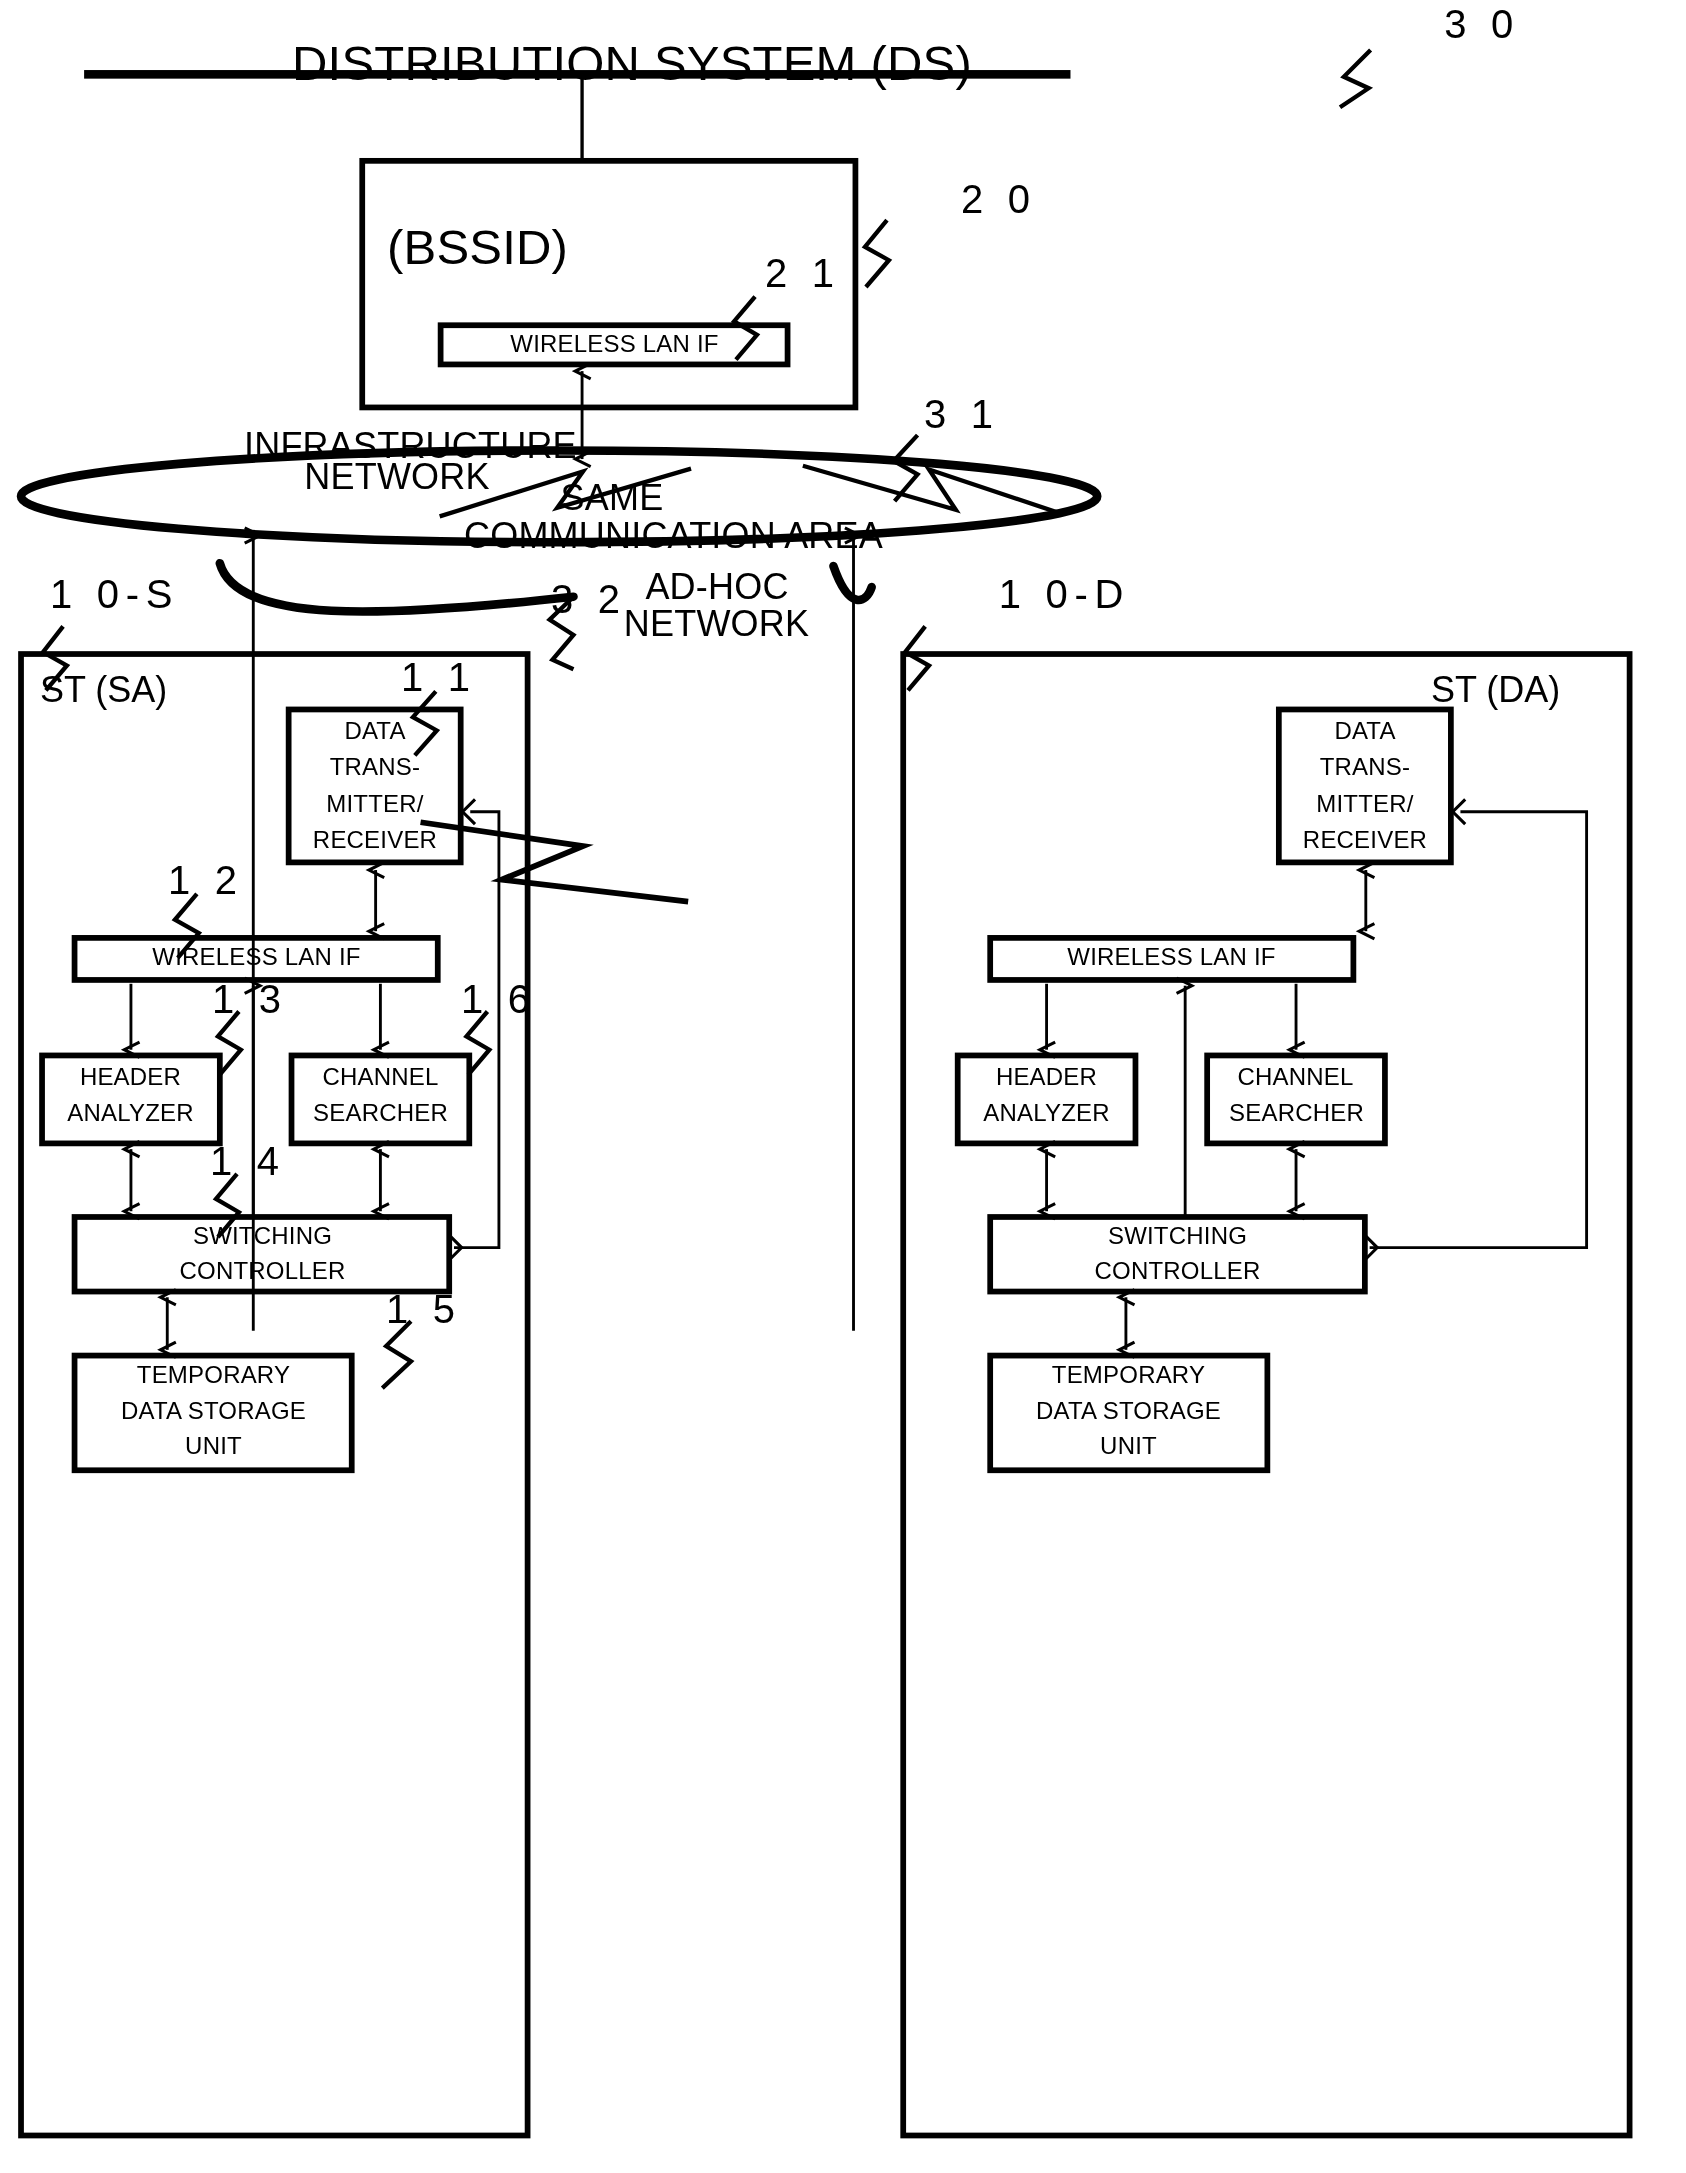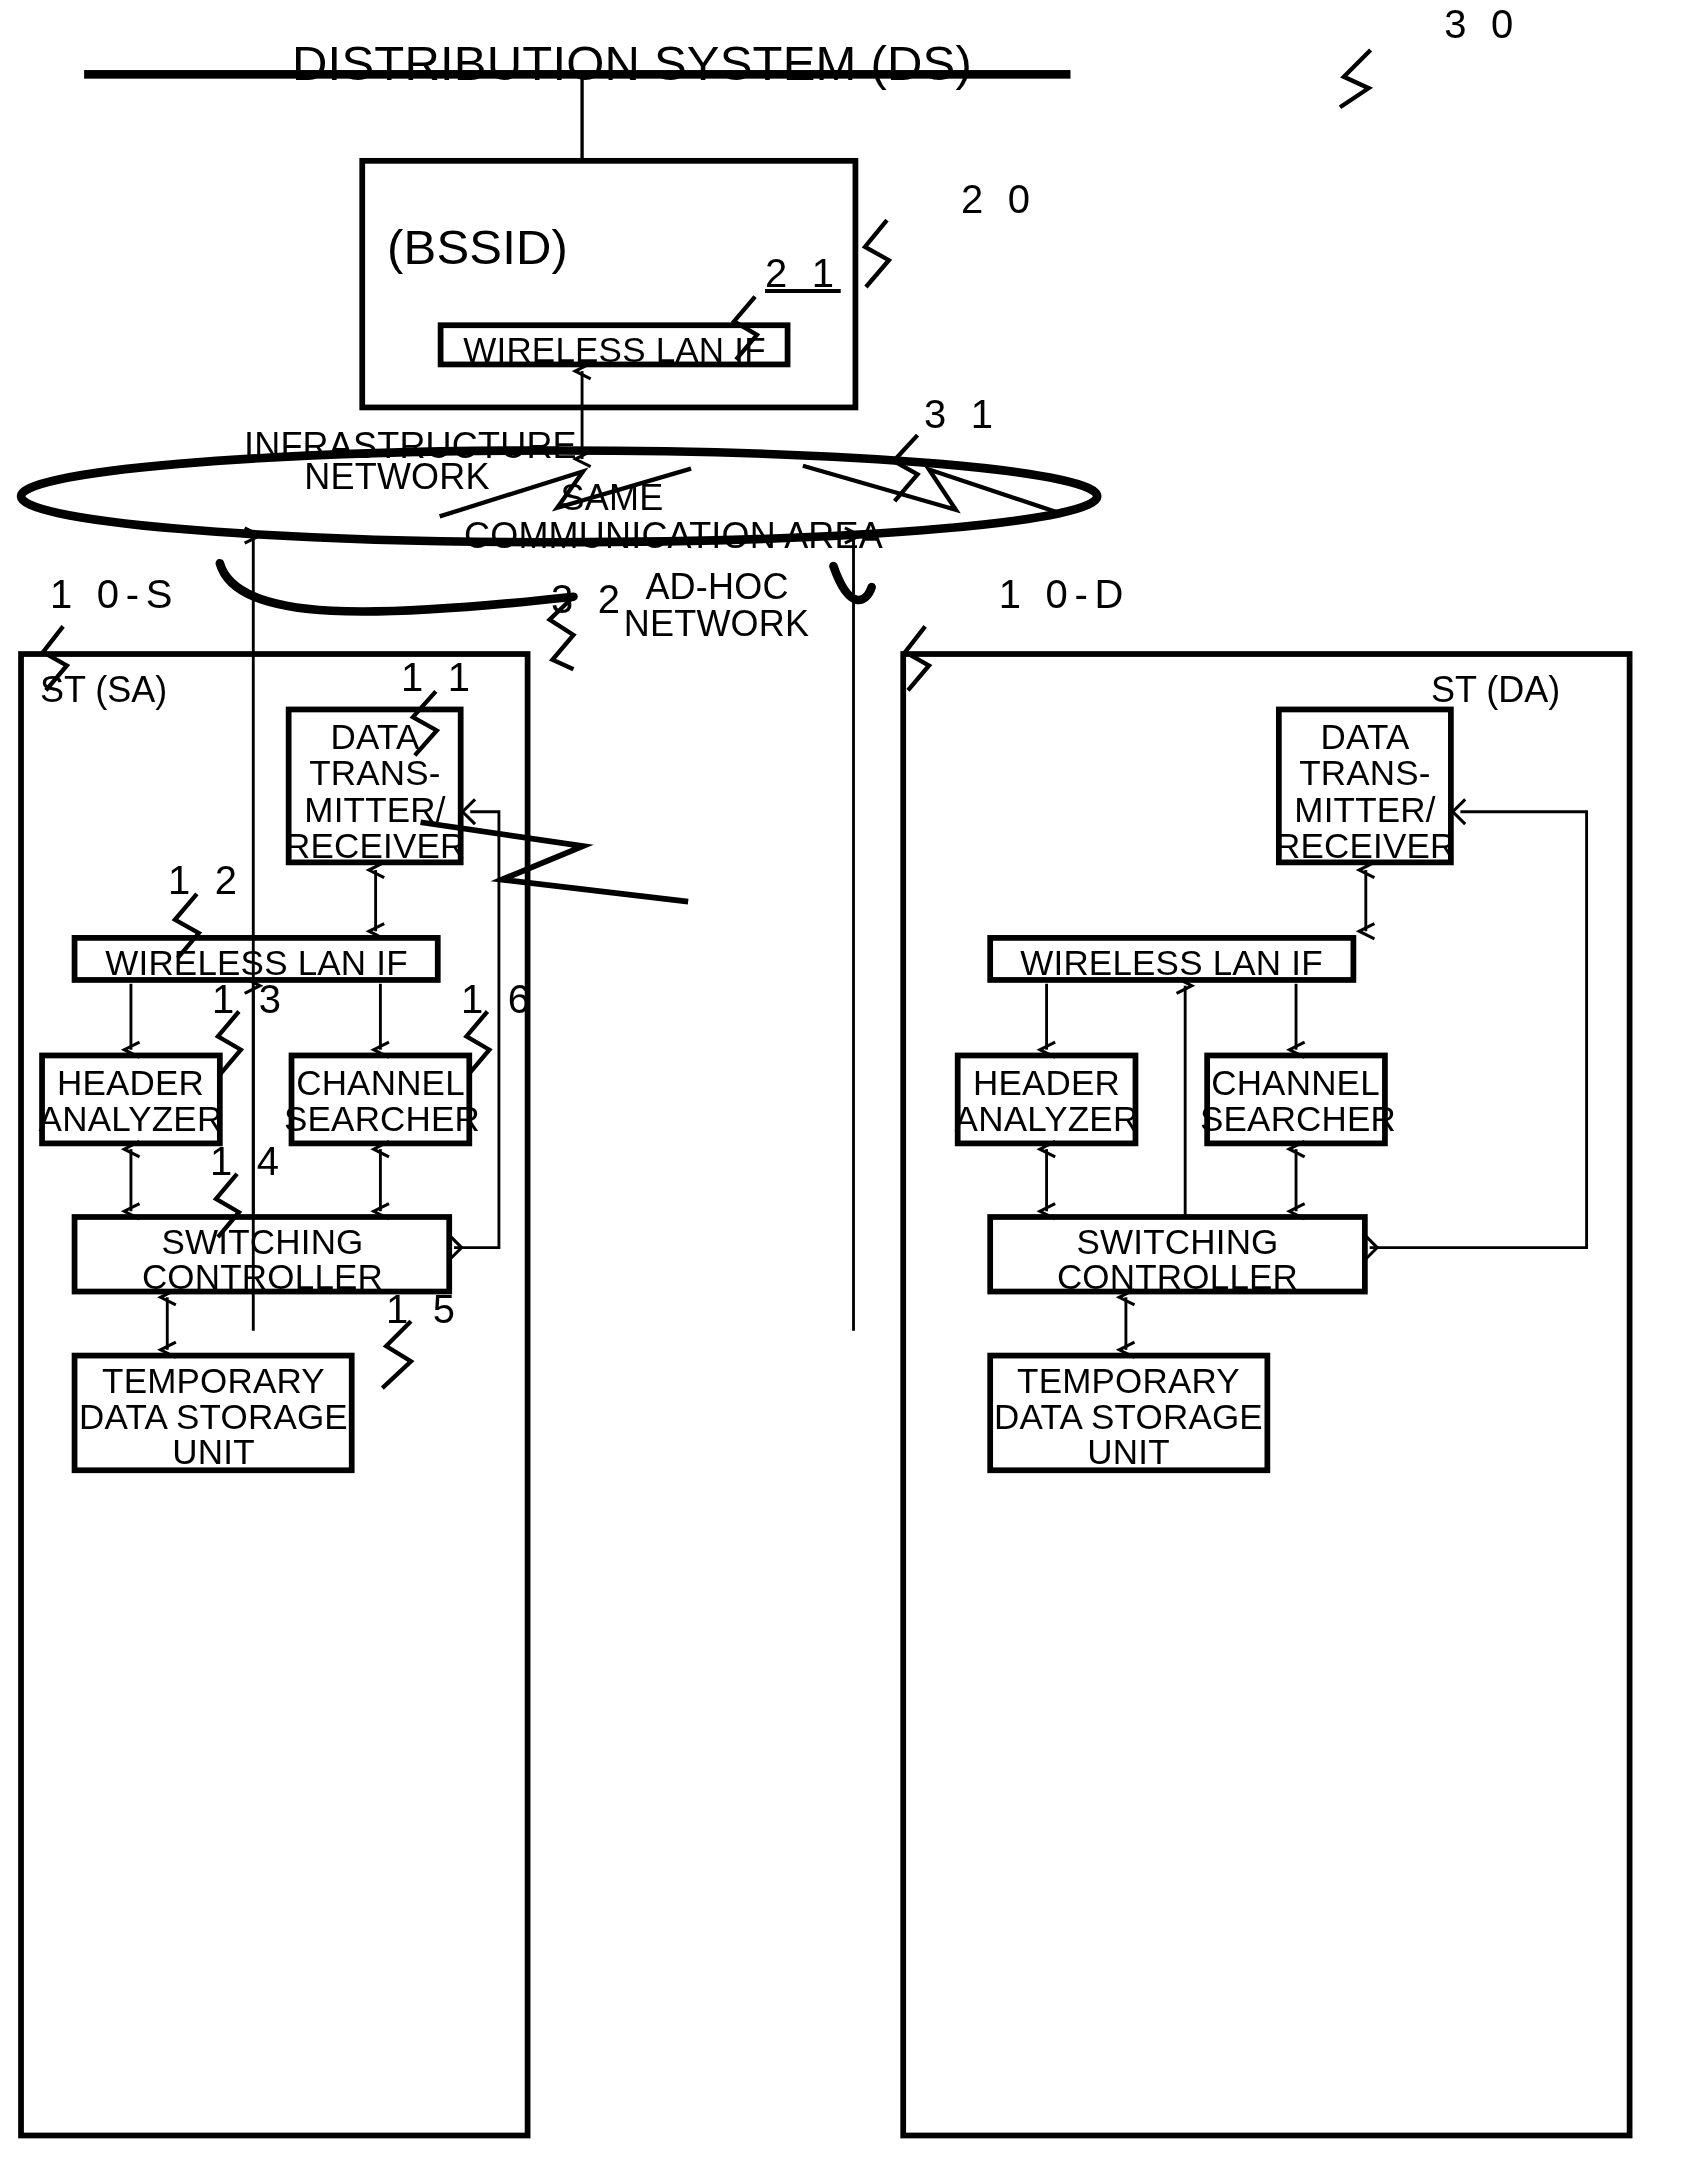--- a/index.html
+++ b/index.html
@@ -2,21 +2,21 @@
 <html><head>
 <meta charset="utf-8">
 <style>
   html,body{margin:0;padding:0;background:#ffffff;}
   body{width:1686px;height:2174px;position:relative;overflow:hidden;
        font-family:"Liberation Sans","DejaVu Sans",sans-serif;color:#000;}
   #stage{position:absolute;left:0;top:0;width:1686px;height:2174px;}
   svg.layer{position:absolute;left:0;top:0;width:1686px;height:2174px;overflow:visible;}
   .lbl{position:absolute;white-space:pre;text-align:center;line-height:1.14;
        font-family:"Liberation Sans","DejaVu Sans",sans-serif;color:#000;}
-  .boxlbl{font-size:35px;letter-spacing:0.2px;}
+  .boxlbl{font-size:24px;letter-spacing:0.2px;}
   .biglbl{font-size:49px;letter-spacing:0.2px;}
   .netlbl{font-size:36px;letter-spacing:0.2px;}
   .ref{font-size:40px;letter-spacing:6.7px;font-weight:400;}
   .stname{font-size:36px;}
 </style>
 </head>
 <body>
 
 <div id="stage">
 
@@ -142,21 +142,21 @@
       <path d="M1428,1292 L1441,1305 L1428,1318" fill="none" stroke="#000" stroke-width="3.2"></path>
     </g>
   </svg>
 
   <div class="lbl biglbl" style="left:292px;top:36px;width:583px;">DISTRIBUTION SYSTEM (DS)</div>
   <div class="lbl ref" style="left:1405px;top:1.9px;width:115px;text-align:right;">3 0</div>
 
   <div class="lbl biglbl" style="left:387px;top:220px;width:449px;text-align:left;">(BSSID)</div>
   <div class="lbl ref" style="left:961px;top:177px;width:115px;text-align:left;">2 0</div>
   <div class="lbl boxlbl" style="left:441px;top:330px;width:347px;">WIRELESS LAN IF</div>
-  <div class="lbl ref" style="left:765px;top:251px;width:115px;text-align:left;text-decoration:underline;">2 1</div>
+  <div class="lbl ref" style="left:765px;top:251px;width:115px;text-align:left;">2 1</div>
 
   <div class="lbl netlbl" style="left:244px;top:425px;width:306px;">INFRASTRUCTURE</div>
   <div class="lbl netlbl" style="left:244px;top:456px;width:306px;">NETWORK</div>
   <div class="lbl ref" style="left:924px;top:392px;width:115px;text-align:left;">3 1</div>
 
   <div class="lbl netlbl" style="left:507px;top:477px;width:210px;">SAME</div>
   <div class="lbl netlbl" style="left:406px;top:515px;width:535px;">COMMUNICATION AREA</div>
 
   <div class="lbl netlbl" style="left:612px;top:566px;width:210px;">AD-HOC</div>
   <div class="lbl netlbl" style="left:602px;top:603px;width:229px;">NETWORK</div>

